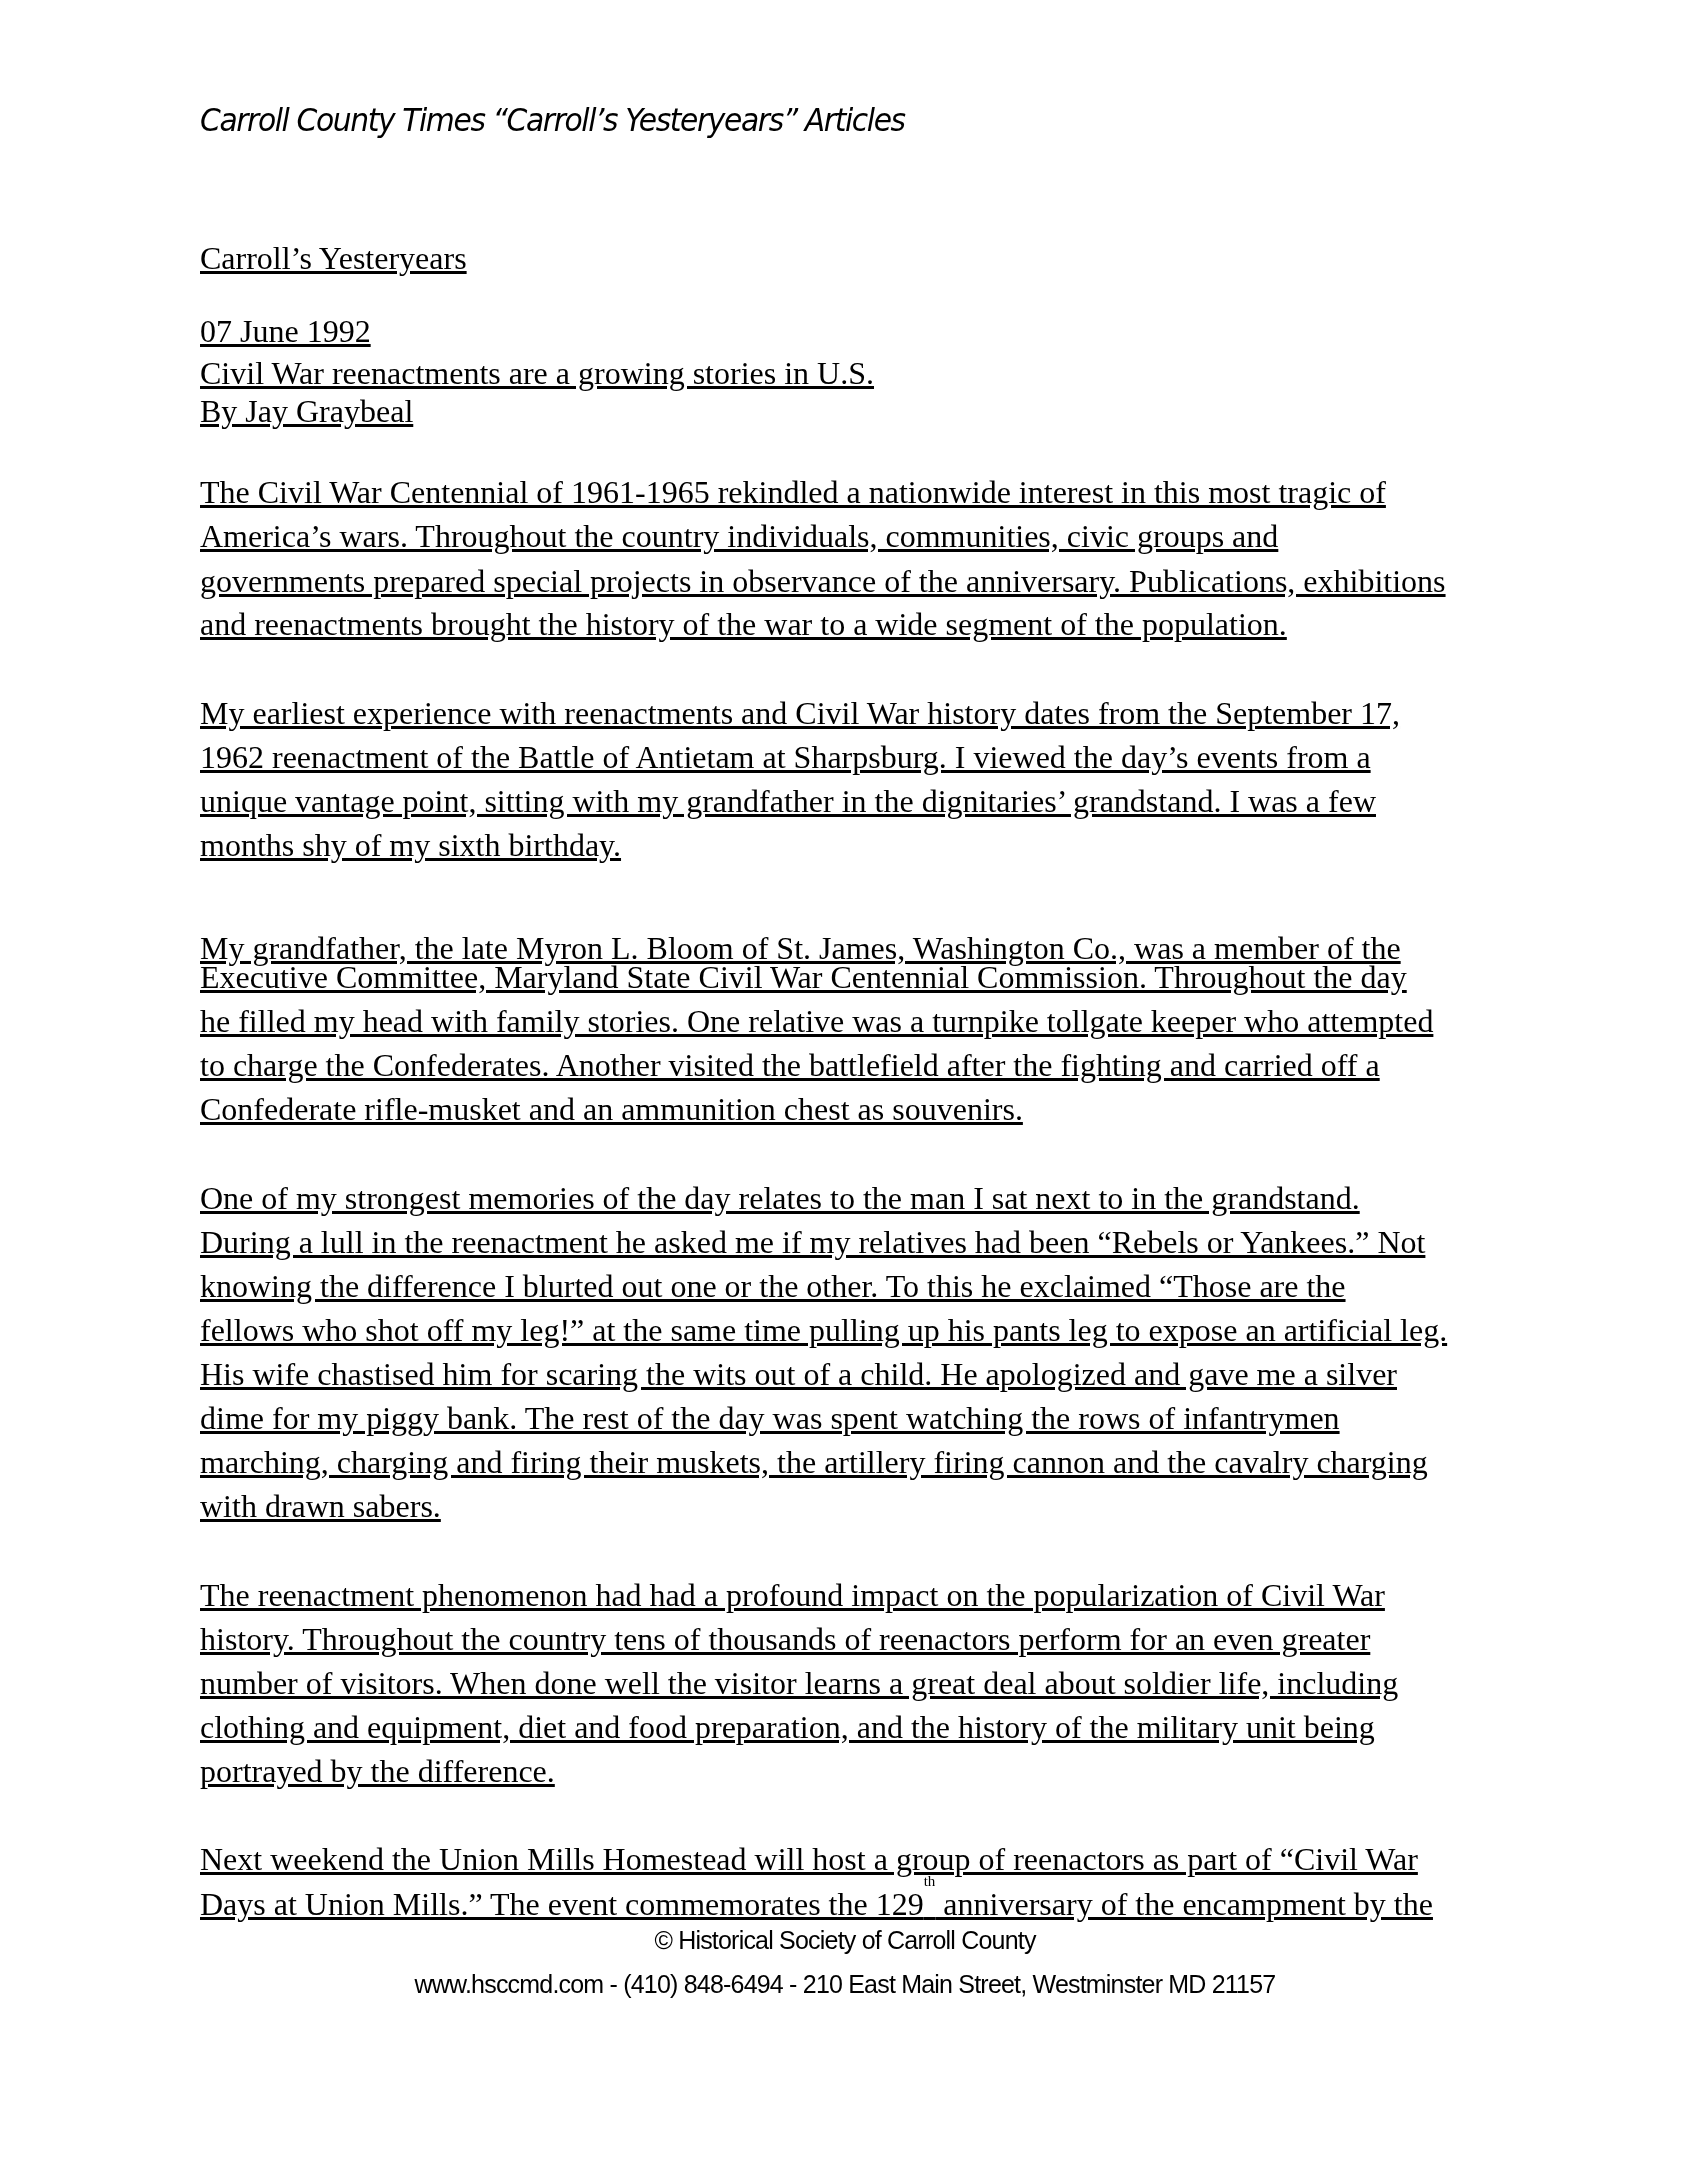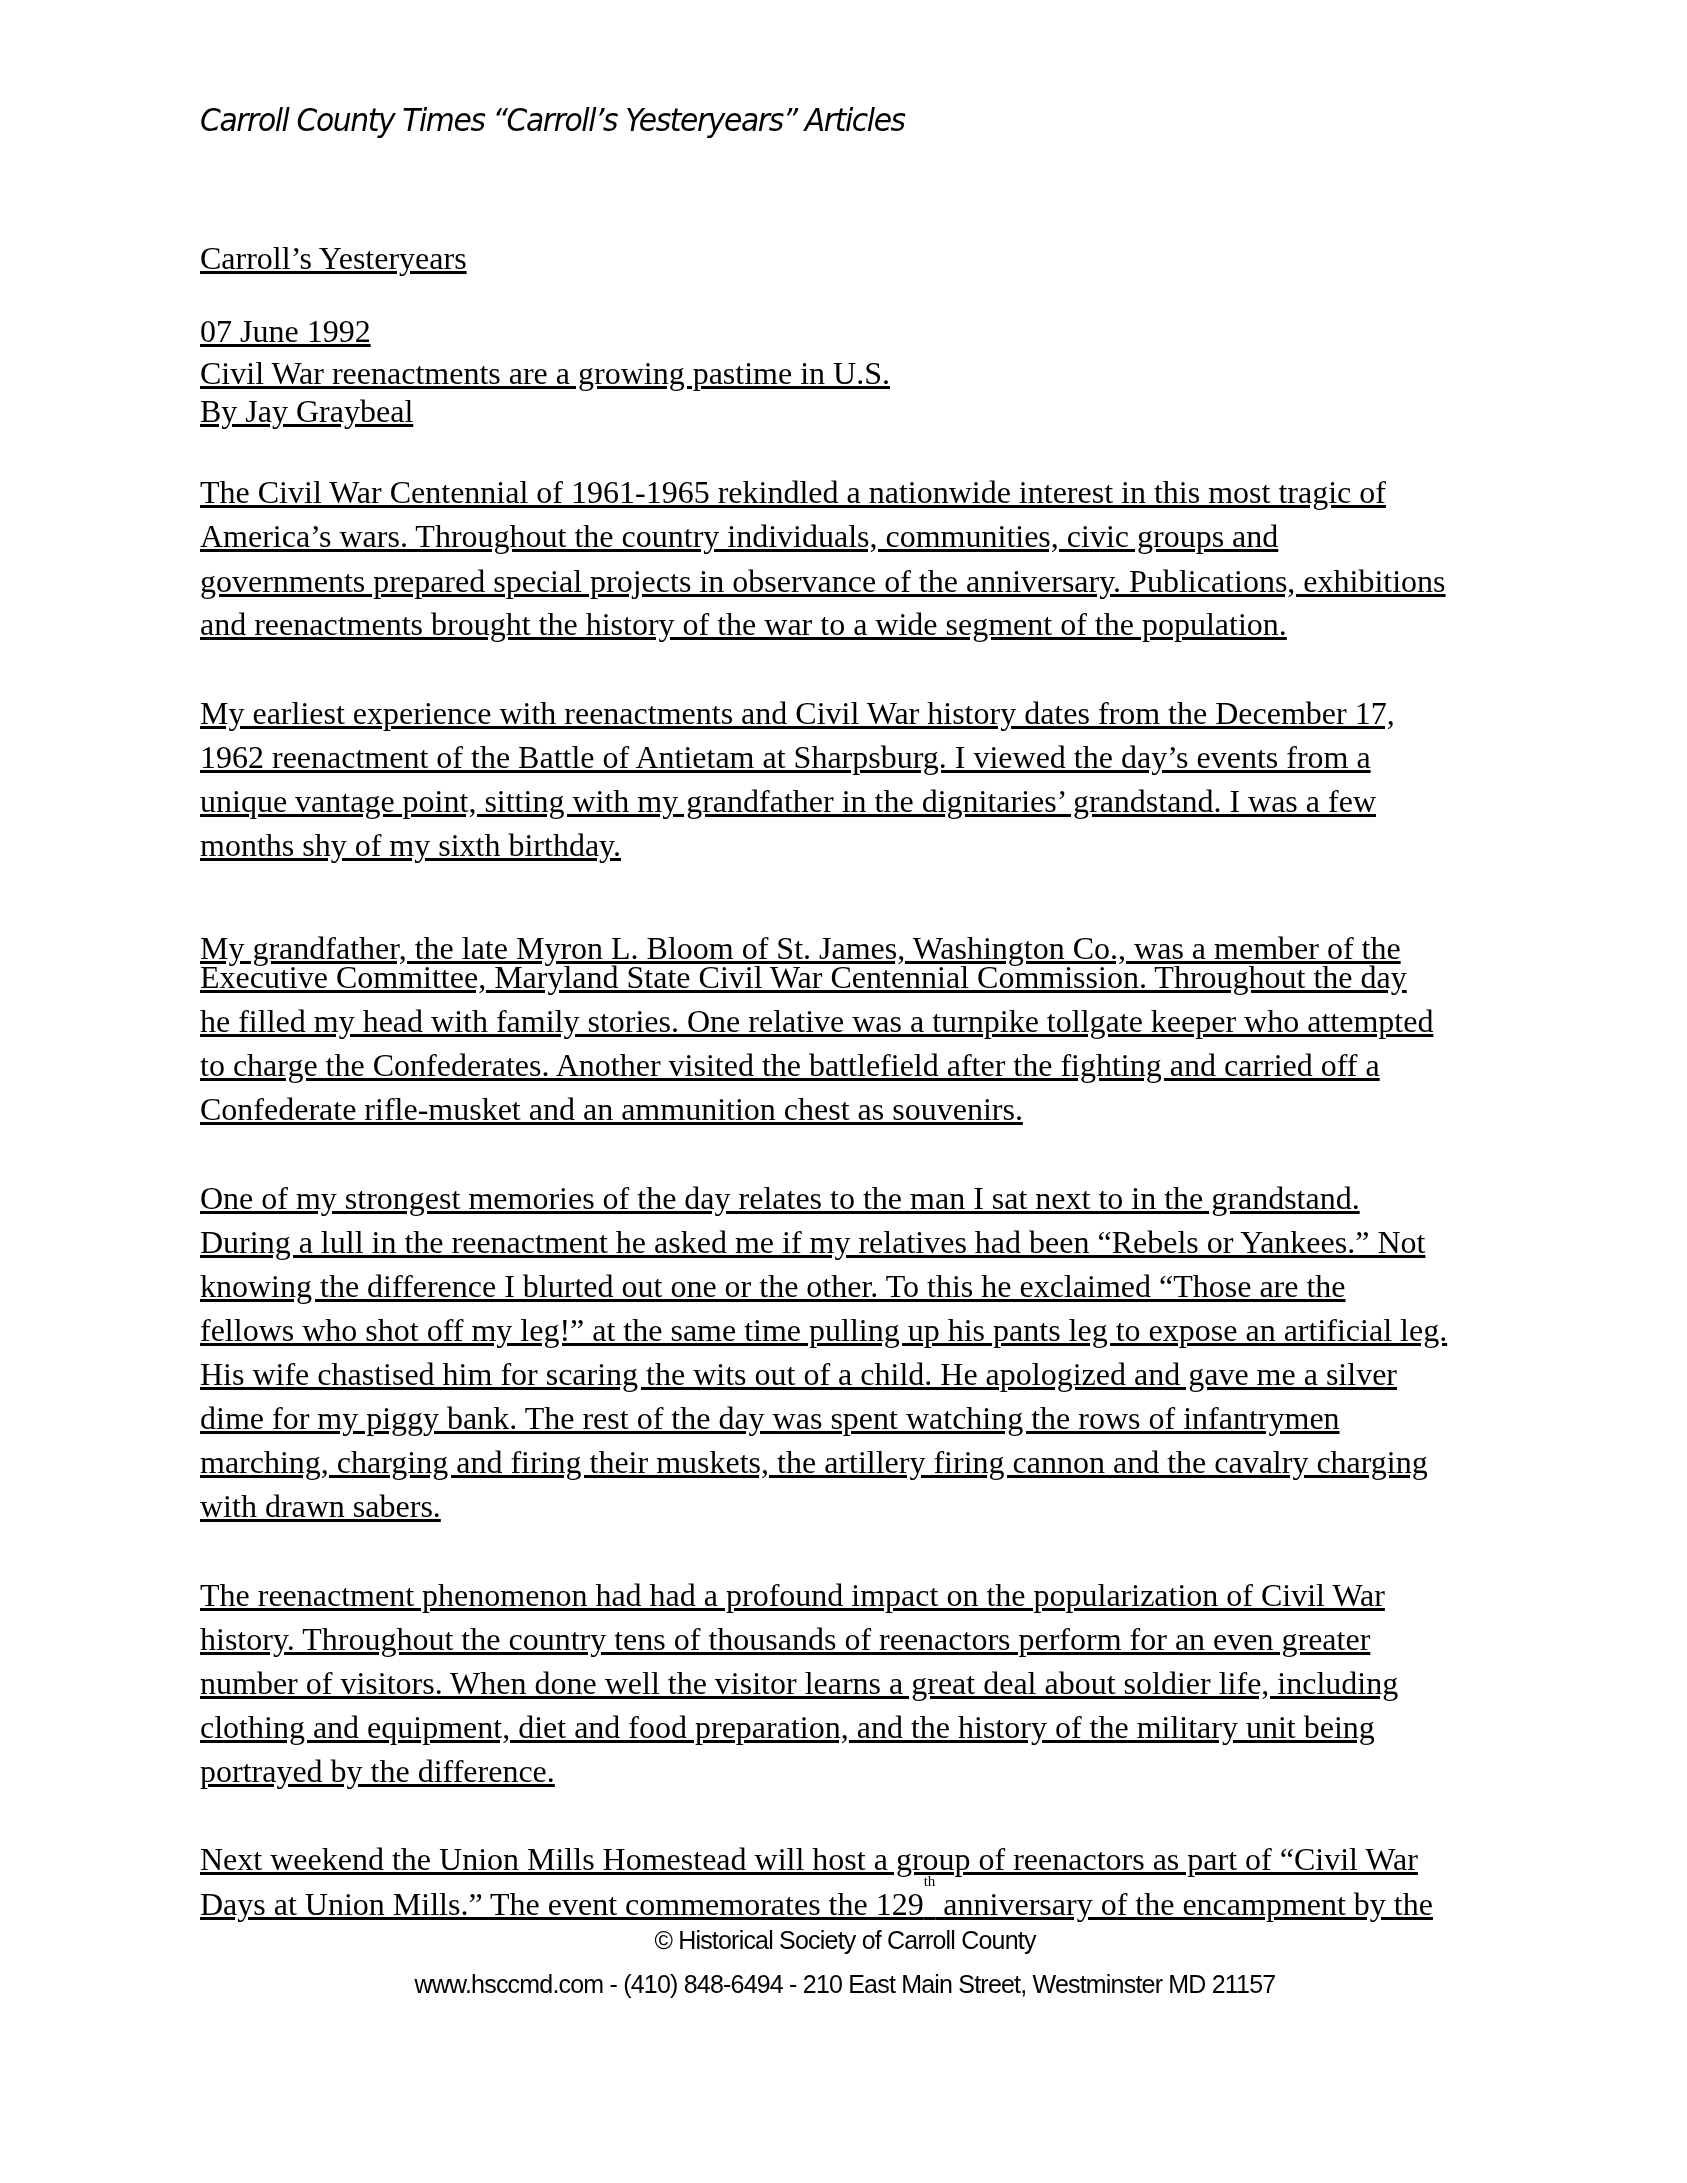--- a/index.html
+++ b/index.html
@@ -68,32 +68,32 @@
 </head>
 <body>
 
 <div class="page">
 
   <div class="running-header" style="top:96px;">Carroll County Times “Carroll’s Yesteryears” Articles</div>
 
   <div class="line" style="top:239px;">Carroll’s Yesteryears</div>
   <div class="line" style="top:278px;margin-top:34px;">07 June 1992</div>
 
-  <div class="line" style="top:354px;">Civil War reenactments are a growing pastime in U.S.</div>
+  <div class="line" style="top:354px;">Civil War reenactments are a growing stories in U.S.</div>
   <div class="line" style="top:392px;">By Jay Graybeal</div>
 
   <div>
     <div class="line" style="top:473px;">The Civil War Centennial of 1961-1965 rekindled a nationwide interest in this most tragic of</div>
     <div class="line" style="top:517px;">America’s wars. Throughout the country individuals, communities, civic groups and</div>
     <div class="line" style="top:562px;">governments prepared special projects in observance of the anniversary. Publications, exhibitions</div>
     <div class="line" style="top:605px;">and reenactments brought the history of the war to a wide segment of the population.</div>
   </div>
 
   <div>
-    <div class="line" style="top:694px;">My earliest experience with reenactments and Civil War history dates from the December 17,</div>
+    <div class="line" style="top:694px;">My earliest experience with reenactments and Civil War history dates from the September 17,</div>
     <div class="line" style="top:738px;">1962 reenactment of the Battle of Antietam at Sharpsburg. I viewed the day’s events from a</div>
     <div class="line" style="top:782px;">unique vantage point, sitting with my grandfather in the dignitaries’ grandstand. I was a few</div>
     <div class="line" style="top:826px;">months shy of my sixth birthday.</div>
   </div>
 
   <div>
     <div class="line" style="top:890px;margin-top:39px;">My grandfather, the late Myron L. Bloom of St. James, Washington Co., was a member of the</div>
     <div class="line" style="top:958px;">Executive Committee, Maryland State Civil War Centennial Commission. Throughout the day</div>
     <div class="line" style="top:1002px;">he filled my head with family stories. One relative was a turnpike tollgate keeper who attempted</div>
     <div class="line" style="top:1046px;">to charge the Confederates. Another visited the battlefield after the fighting and carried off a</div>

